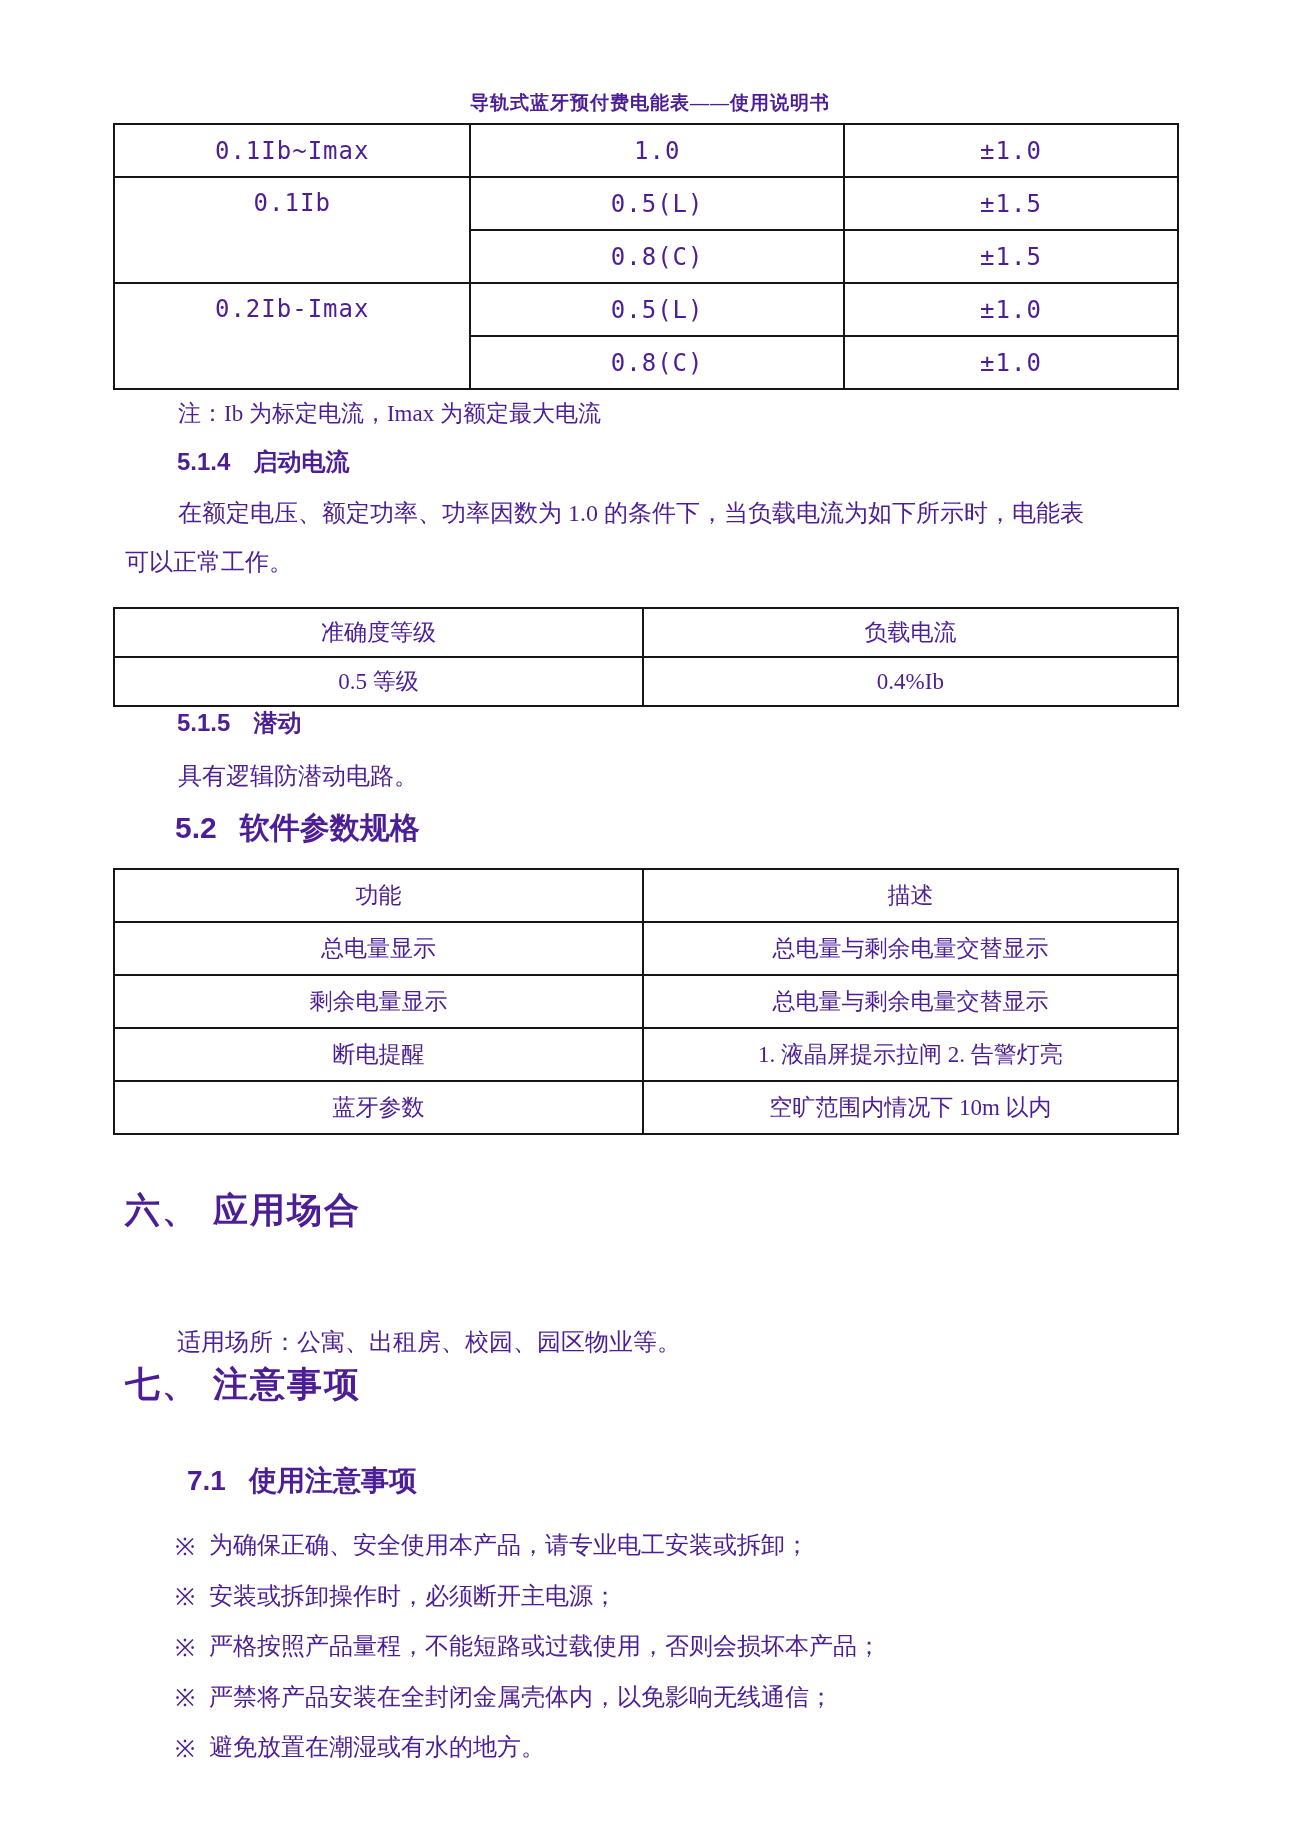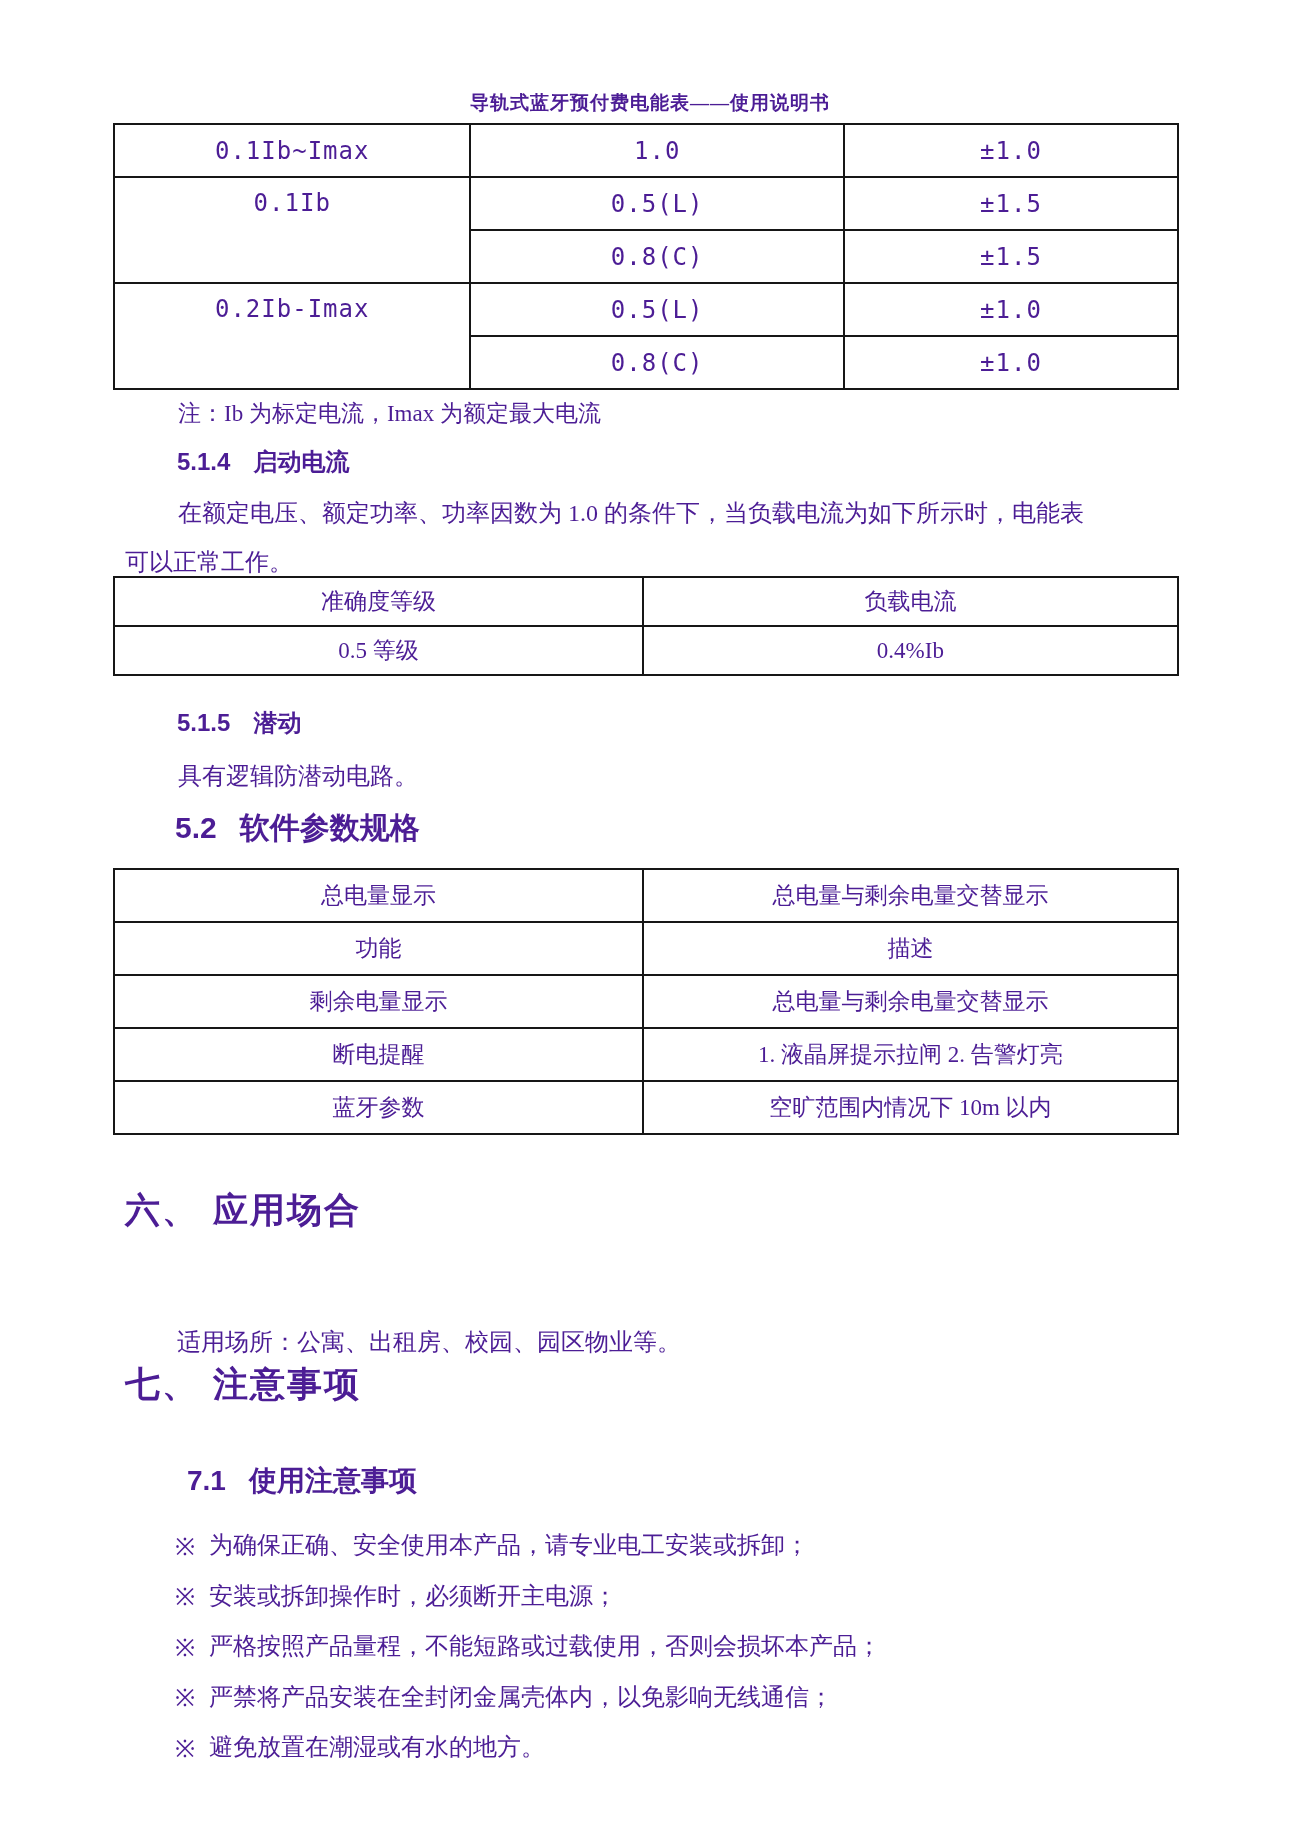--- a/index.html
+++ b/index.html
@@ -31,21 +31,21 @@
     font-size: 23px;
     padding: 0 6px;
     overflow: hidden;
   }
   
   .tbl1 { top: 123px; border-radius: 14px; }
   .tbl1 td { height: 51px; border-top-width: 3px; border-bottom-width: 3px; }
   .tbl1 td.mono { font-family: "DejaVu Sans Mono", "Liberation Mono", monospace; font-size: 24px; letter-spacing: 1px; }
   .tbl1 td.vtop { vertical-align: top; padding-top: 11px; }
   
-  .tbl2 { top: 576px; border-radius: 21px; }
+  .tbl2 { top: 607px; border-radius: 21px; }
   .tbl2 td { height: 47px; }
   
   .tbl3 { top: 868px; }
   .tbl3 td { height: 51px; }
   .note-line {
     position: absolute; top: 398px; left: 178px;
     font-size: 23px;
   }
   .h-sub {
     position: absolute; margin: 0;
@@ -159,28 +159,28 @@
 
   <h3 class="h-sub h-52"><span class="h-num">5.2</span><span>软件参数规格</span></h3>
 
   <table class="tbl tbl3">
     <colgroup>
         <col style="width:49.7%">
         <col style="width:50.3%">
       </colgroup>
     <tbody>
         <tr>
+      <td>功能</td>
+      <td>描述</td>
+    </tr>
+    <tr>
       <td>总电量显示</td>
       <td>总电量与剩余电量交替显示</td>
     </tr>
     <tr>
-      <td>功能</td>
-      <td>描述</td>
-    </tr>
-    <tr>
       <td>剩余电量显示</td>
       <td>总电量与剩余电量交替显示</td>
     </tr>
     <tr>
       <td>断电提醒</td>
       <td>1. 液晶屏提示拉闸  2. 告警灯亮</td>
     </tr>
     <tr>
       <td>蓝牙参数</td>
       <td>空旷范围内情况下 10m 以内</td>

